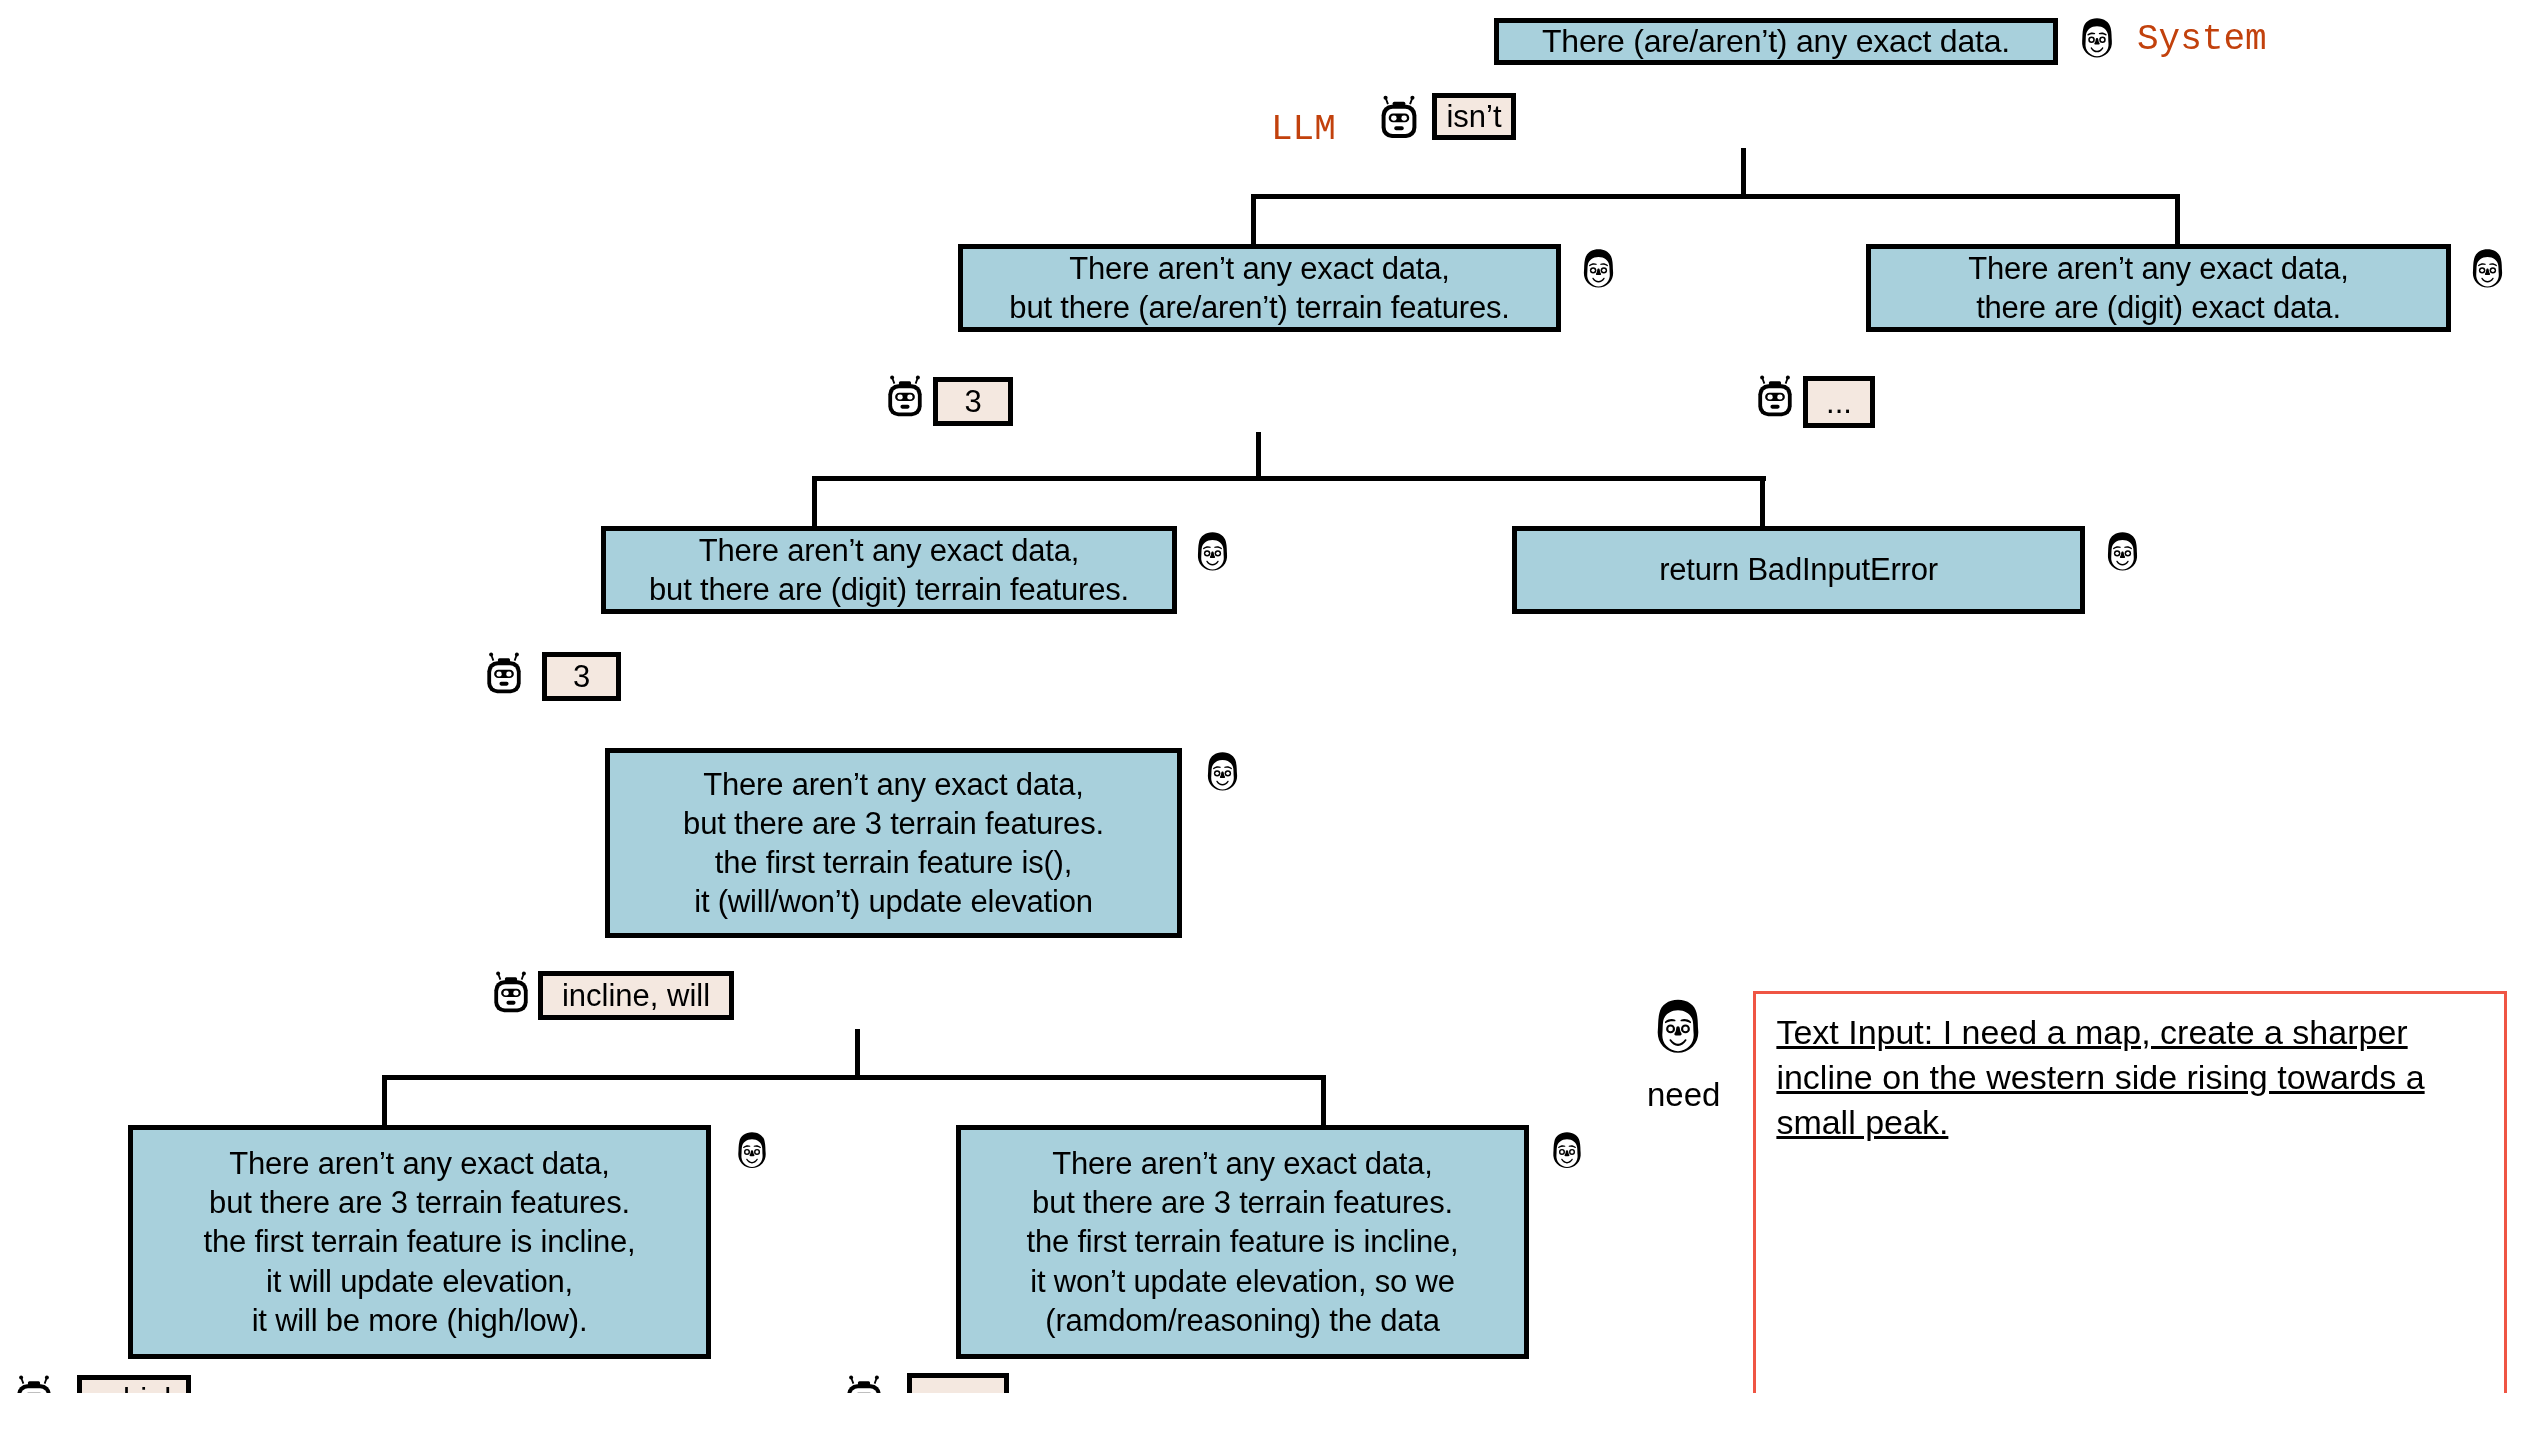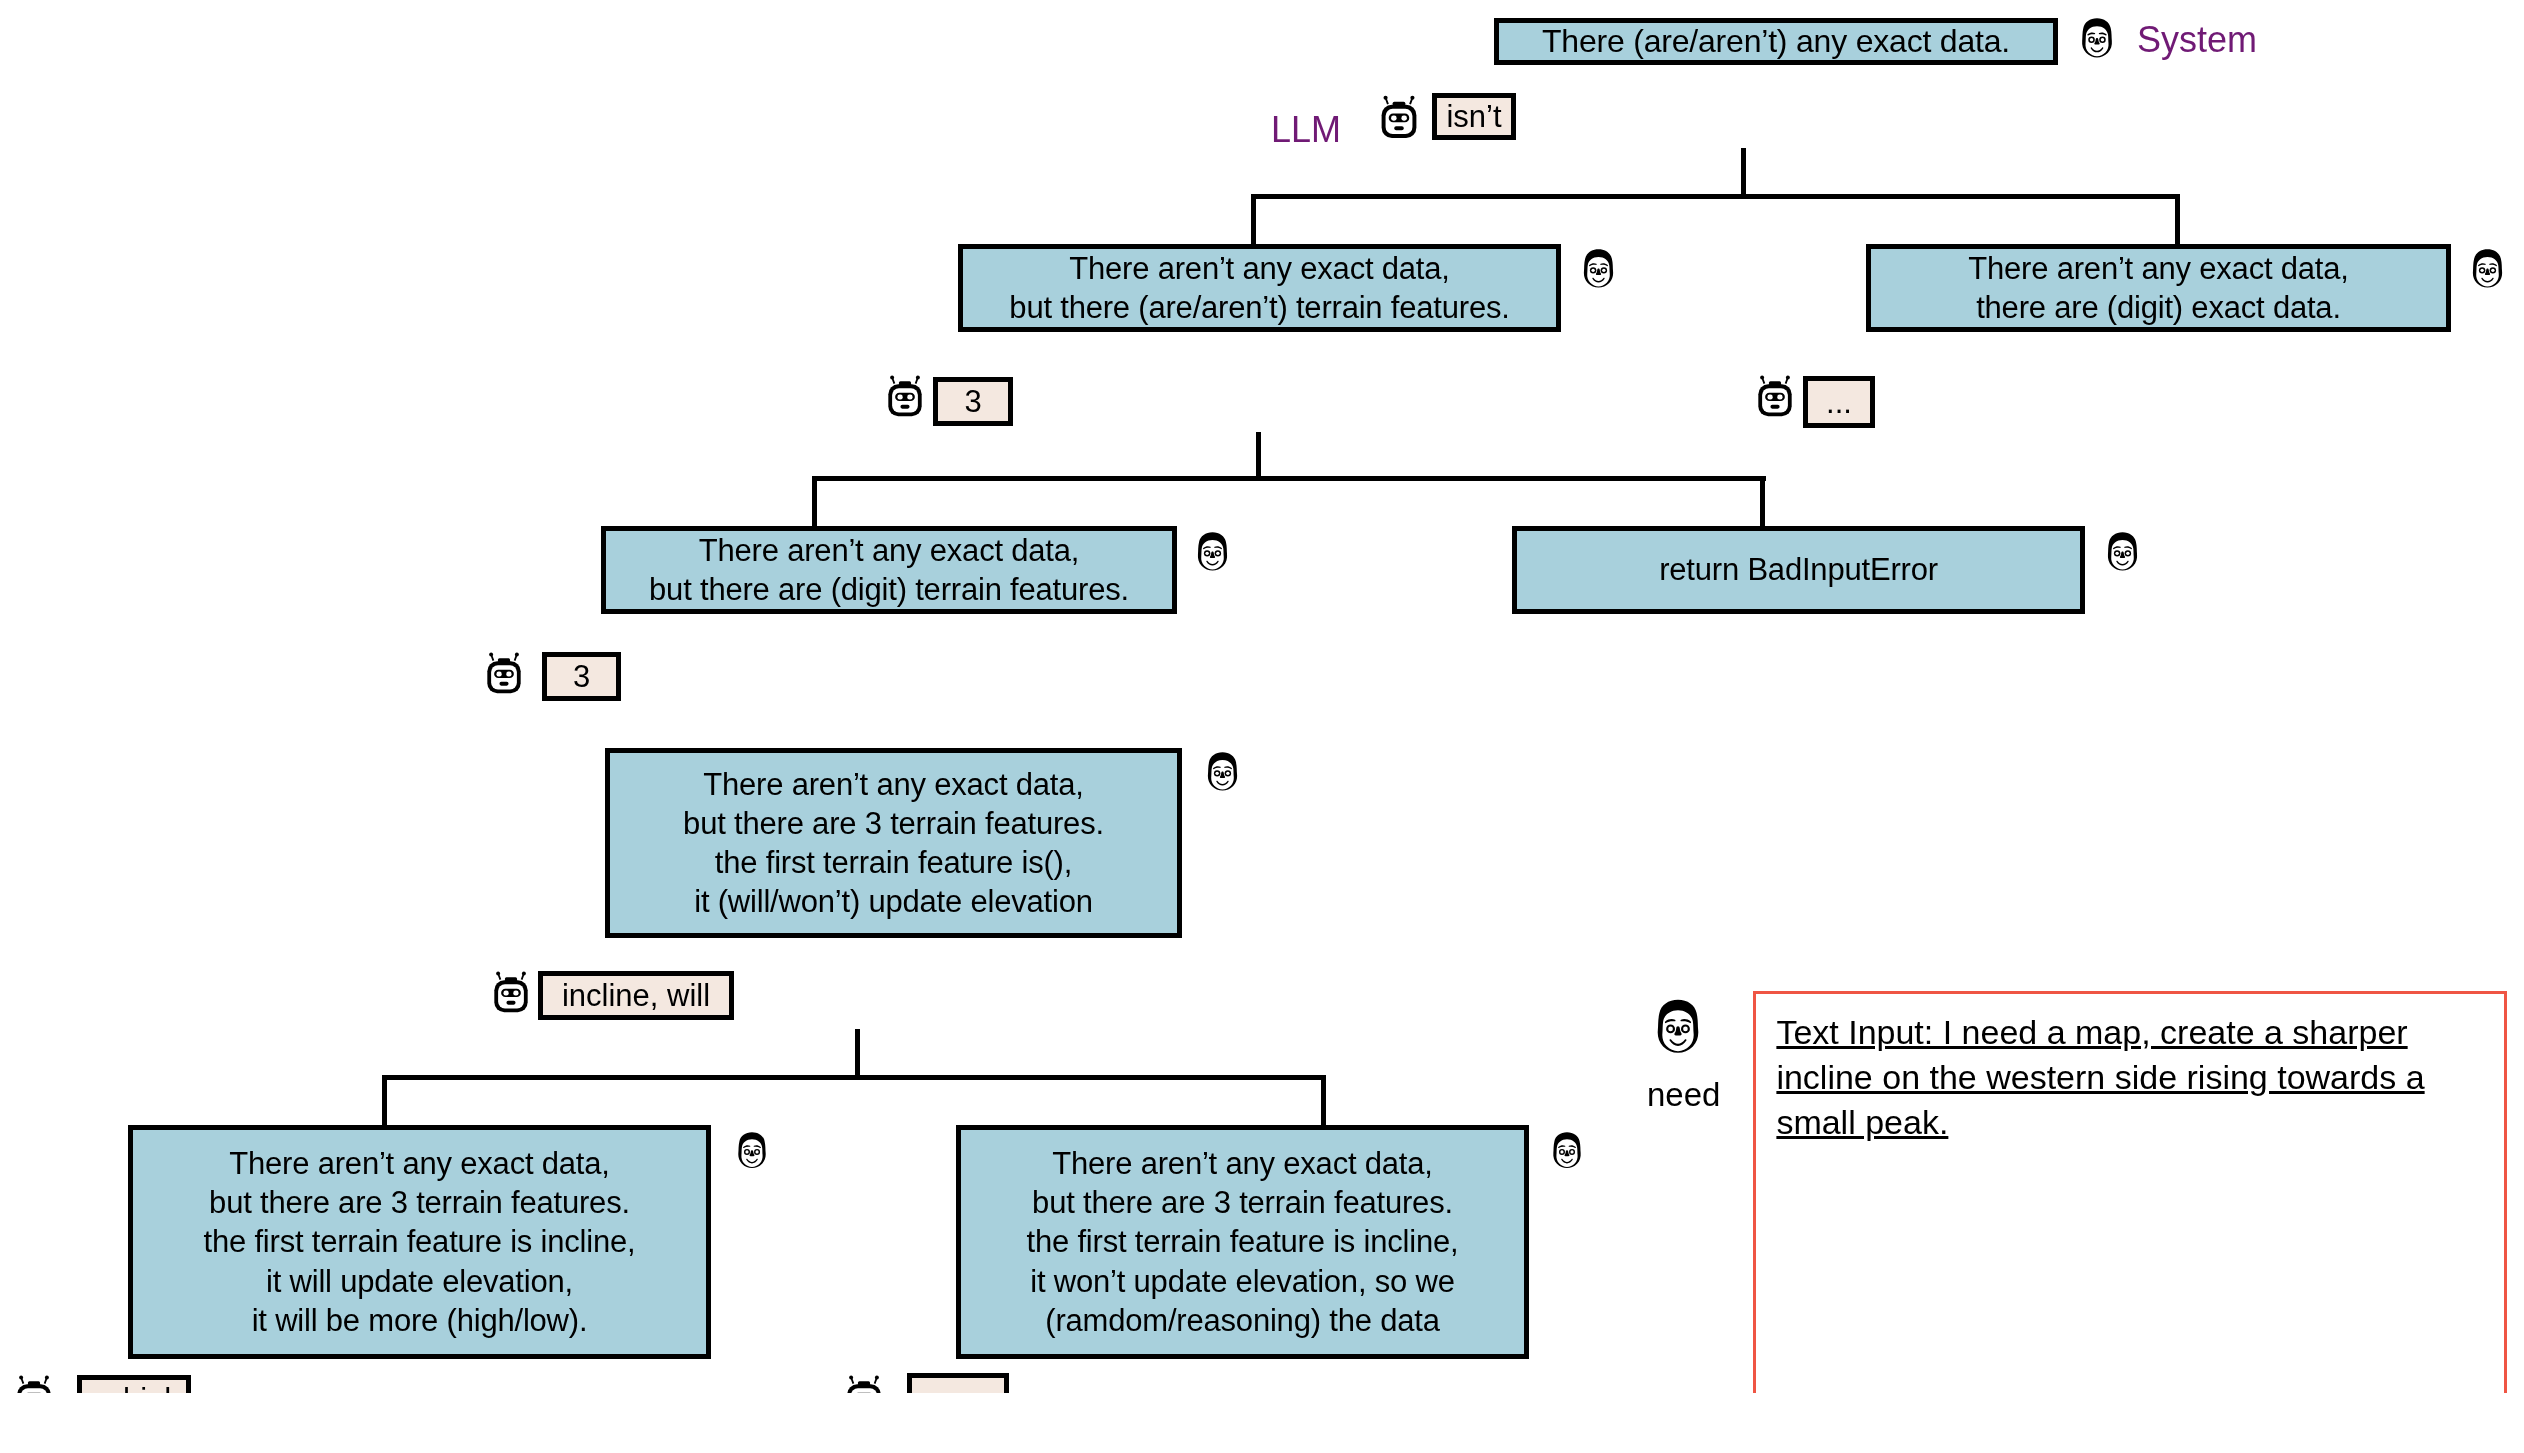--- a/index.html
+++ b/index.html
@@ -61,24 +61,25 @@
     color: #000000;
     font-size: 31px;
     line-height: 1;
     padding: 1.6px 9.4px;
     white-space: nowrap;
   }
 
   
   .plain-label {
     position: absolute;
-    color: #701a75;
+    color: #c2410c;
     font-size: 36px;
     line-height: 1;
     white-space: nowrap;
+    font-family: Liberation Mono, monospace;
   }
   .small-label {
     position: absolute;
     color: #000000;
     font-size: 33px;
     line-height: 1;
     white-space: nowrap;
   }
 
   

